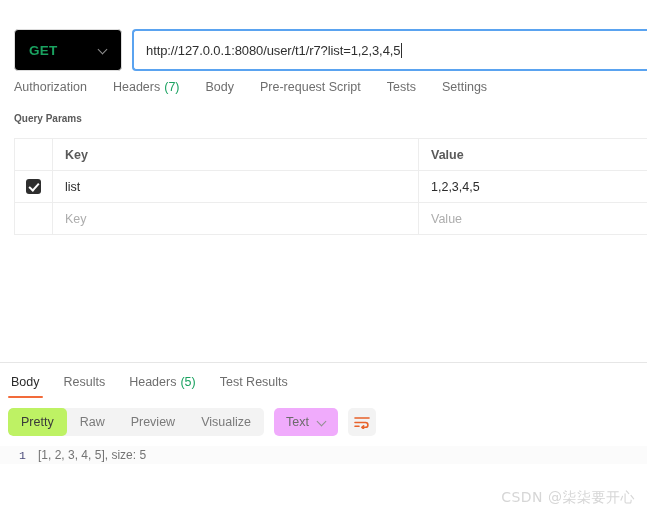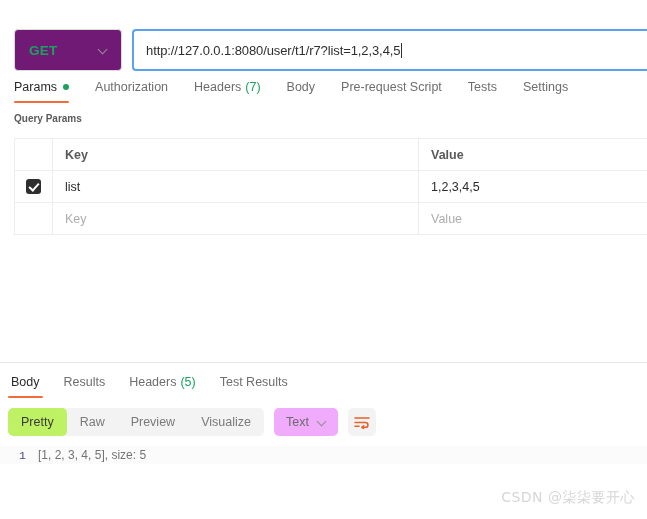--- a/index.html
+++ b/index.html
@@ -27,21 +27,21 @@
     align-items: center;
     padding-top: 22px;
     box-sizing: border-box;
   }
   .method-select {
     margin-left: 14px;
     width: 108px;
     height: 42px;
     border: 1px solid #dcdcdc;
     border-radius: 4px;
-    background: #701a75;
+    background: #000000;
     display: flex;
     align-items: center;
     justify-content: space-between;
     box-sizing: border-box;
     padding: 0 12px 0 14px;
     cursor: pointer;
   }
   .method-label {
     color: #1aa260;
     font-weight: bold;
@@ -303,24 +303,20 @@
     <span class="method-label">GET</span>
     <span class="chev"></span>
   </div>
   <div class="url-wrap">
     <span class="url-text">http://127.0.0.1:8080/user/t1/r7?list=1,2,3,4,5</span>
       <span class="caret"></span>
   </div>
 </div>
 
 <div class="req-tabs">
-  <div class="tab active">
-    <span>Params</span>
-    <span class="dot"></span>
-  </div>
   <div class="tab">
     <span>Authorization</span>
   </div>
   <div class="tab">
     <span>Headers</span>
     <span class="cnt" style="margin-left:4px">(7)</span>
   </div>
   <div class="tab">
     <span>Body</span>
   </div>

